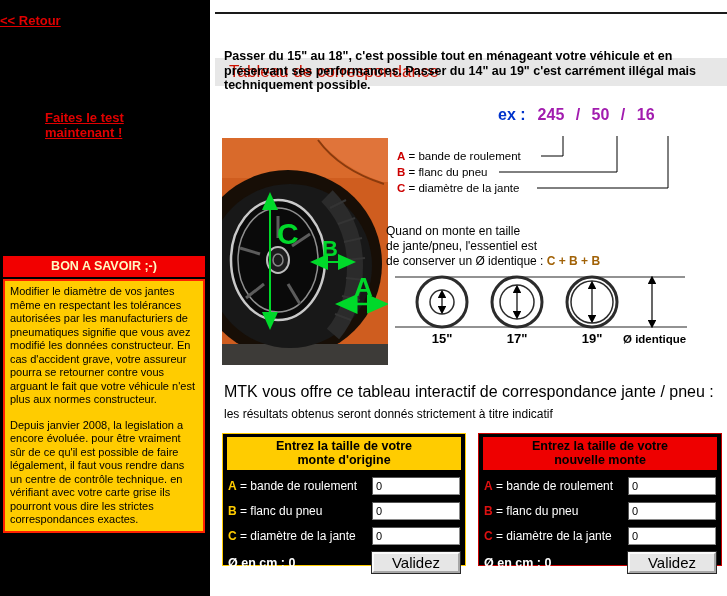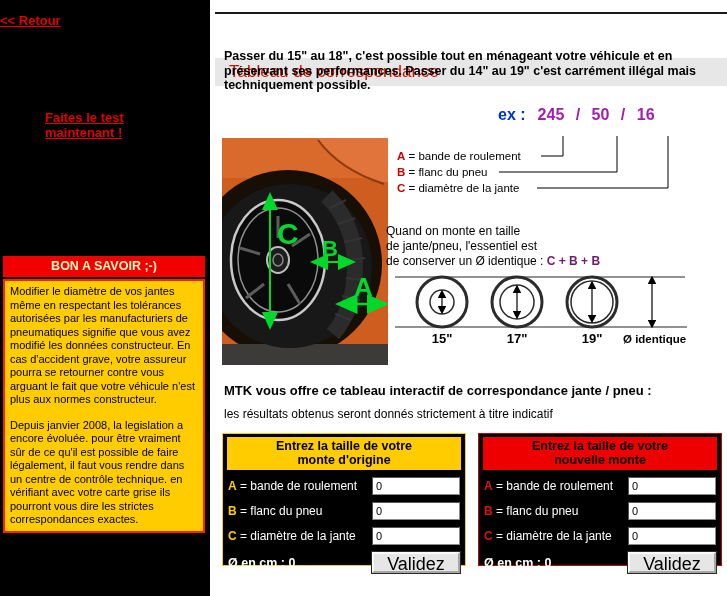--- a/index.html
+++ b/index.html
@@ -44,25 +44,25 @@
   #ex-prefix { color:#0033cc; }
   #ex-value { color:#a21caf; margin-left:12px; word-spacing:7px; }
   .legend-row { position:absolute; left:187px; font-size:11.5px; color:#000; }
   .legend-letter { font-weight:bold; color:#cc0000; }
   #legend-a { top:150px; } #legend-b { top:166px; } #legend-c { top:182px; }
   #callout-svg { position:absolute; left:185px; top:128px; pointer-events:none; }
   
   #photo { position:absolute; left:12px; top:138px; width:166px; height:227px; }
   
   #note { position:absolute; left:176px; top:224px; font-size:12px; line-height:15px; color:#000; }
-  #note .formula { color:#701a75; font-weight:bold; }
+  #note .formula { color:#a16207; font-weight:bold; }
   
   #diagram-svg { position:absolute; left:185px; top:270px; }
   
-  #mtk-line { position:absolute; left:14px; top:383px; font-weight:bold; font-size:13px; color:#000; }
+  #mtk-line { position:absolute; left:14px; top:383px; font-weight:normal; font-size:16px; color:#000; }
   #sub-line { position:absolute; left:14px; top:407px; font-size:12px; color:#000; }
   
   .tireform { position:absolute; top:433px; width:244px; height:133px; background:#000; padding:3px 4px; }
   #form-origin { left:12px;  border:1px solid #ffcc00; }
   #form-new    { left:268px; border:1px solid #cc0000; }
   .form-header { font-weight:bold; font-size:12.5px; color:#000; text-align:center; line-height:14px; padding:2px 0 3px; }
   #form-origin .form-header { background:#ffcc00; }
   #form-new .form-header { background:#ee0000; }
   .form-row { display:flex; align-items:center; margin:6px 1px 0; height:19px; }
   .row-label { flex:1; color:#fff; font-size:12px; }
@@ -70,21 +70,21 @@
   #form-origin .row-letter { color:#ffcc00; }
   #form-new .row-letter { color:#dd1111; }
   .row-input {
     width:88px; height:18px; background:#fff; border:1px solid #8a8a8a;
     border-top-color:#555; border-left-color:#555; font-size:11px; padding:0 3px;
     font-family:"Liberation Sans", sans-serif;
   }
   .form-footer { display:flex; align-items:center; margin:7px 1px 0; }
   .diam { flex:1; color:#fff; font-weight:bold; font-size:12.5px; }
   .validate-btn {
-    width:88px; height:21px; background:#e6e6e6; color:#000; font-size:18px;
+    width:88px; height:21px; background:#e6e6e6; color:#000; font-size:15px;
     border:2px outset #fbfbfb; outline:1px solid #2a2a2a; cursor:pointer;
     font-family:"Liberation Sans", sans-serif;
   }
 </style>
 </head>
 <body>
 
 <div id="page">
 
   <div id="sidebar">

